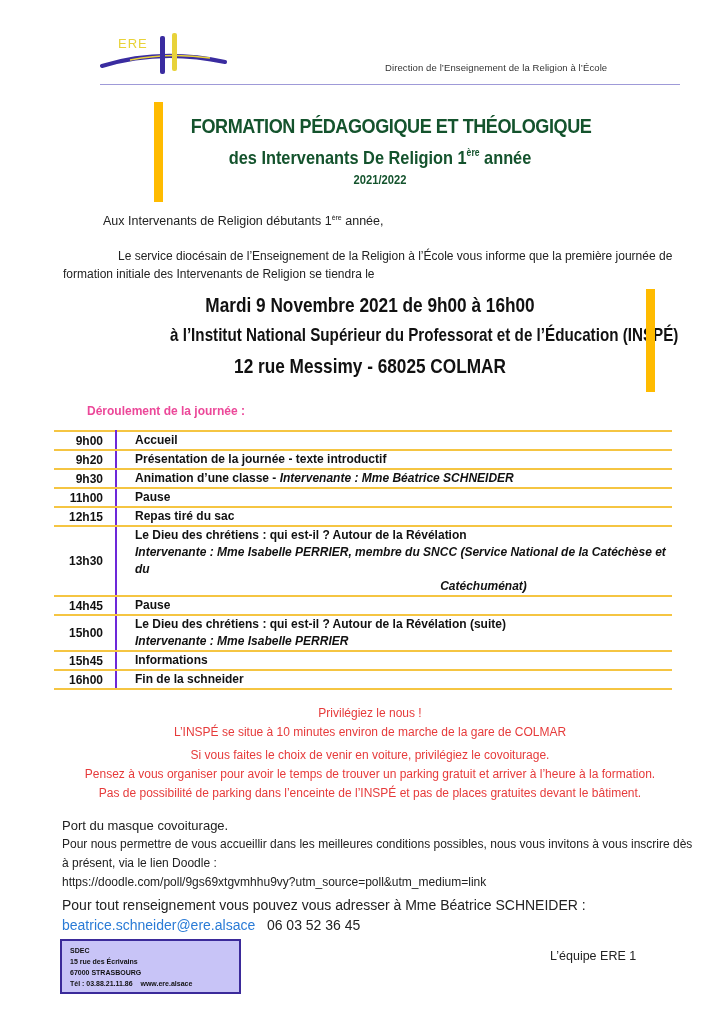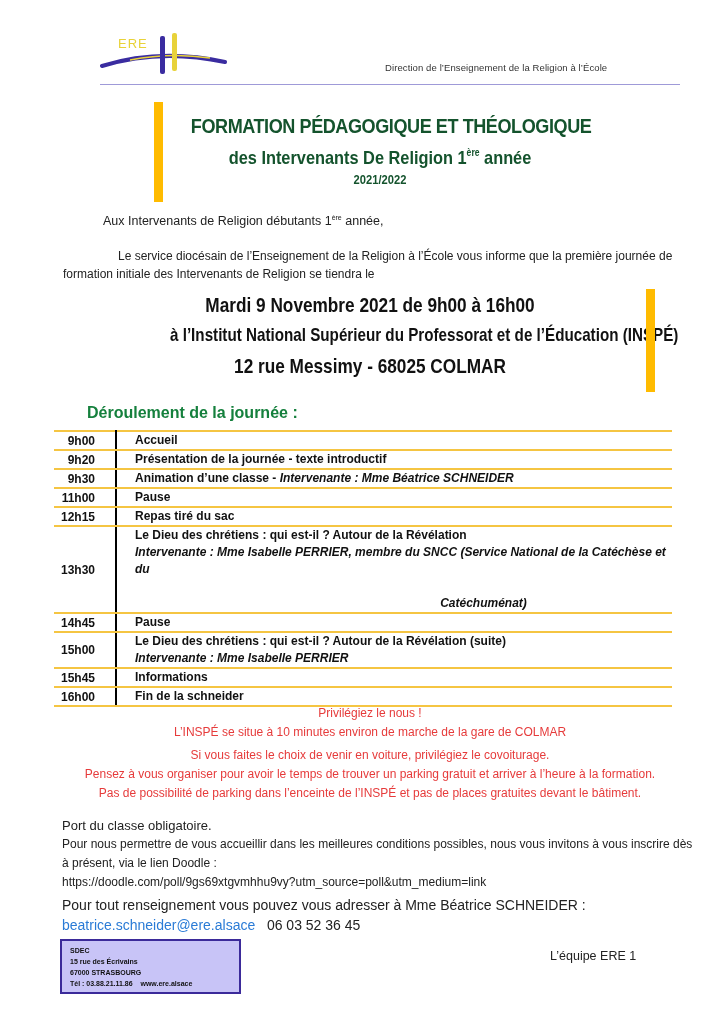--- a/index.html
+++ b/index.html
@@ -21,29 +21,29 @@
   .greeting { position: absolute; left: 103px; top: 214px; font-size: 12.5px; color: #222; }
   .greeting sup { font-size: 7px; vertical-align: 5px; }
   .intro { position: absolute; left: 63px; top: 247px; width: 620px; font-size: 12px; line-height: 18px; color: #222; text-indent: 55px; }
 
   .event-block { position: absolute; left: 120px; top: 290px; width: 500px; text-align: center; font-weight: bold; color: #111; }
   .event-date { font-size: 21px; transform: scaleX(0.82); white-space: nowrap; line-height: 30px; }
   .event-place { font-size: 19px; transform: scaleX(0.8); white-space: nowrap; line-height: 30px; }
   .event-addr { font-size: 21px; transform: scaleX(0.82); white-space: nowrap; line-height: 32px; }
   .event-bar { position: absolute; left: 646px; top: 289px; width: 9px; height: 103px; background: #ffbb00; }
 
-  .schedule-heading { position: absolute; left: 87px; top: 404px; font-size: 16px; font-weight: bold; color: #15803d; }
+  .schedule-heading { position: absolute; left: 87px; top: 404px; font-size: 12px; font-weight: bold; color: #ec4899; }
 
   table.schedule { position: absolute; left: 54px; top: 430px; width: 618px; border-collapse: collapse; font-size: 12px; font-family: "Liberation Sans", sans-serif; }
   table.schedule td { border-top: 2px solid #f5c542; border-bottom: 2px solid #f5c542; padding: 0; vertical-align: middle; color: #111; }
-  table.schedule td.time { width: 62px; text-align: right; padding-right: 20px; font-weight: bold; border-right: 2px solid #000000; }
+  table.schedule td.time { width: 62px; text-align: right; padding-right: 12px; font-weight: bold; border-right: 2px solid #6d28d9; }
   table.schedule td.act { padding-left: 18px; font-weight: bold; line-height: 17px; }
   table.schedule td.act i { font-style: italic; }
   table.schedule tr.r1 td { height: 18px; }
-  .center-line { display: block; text-align: center; padding-left: 160px; margin-top: 17px; }
+  .center-line { display: block; text-align: center; padding-left: 160px; }
 
   .red-block { position: absolute; left: 30px; top: 704px; width: 680px; text-align: center; color: #e63b3b; font-size: 12px; }
   .red-block div { line-height: 19px; }
   .red-block .gap { margin-top: 4px; }
 
   .info-block { position: absolute; left: 62px; top: 816px; width: 640px; font-size: 12px; color: #222; line-height: 19px; }
   .info-block .mask { font-size: 13px; }
   .contact { position: absolute; left: 62px; top: 895px; font-size: 14px; color: #222; line-height: 20px; }
   .contact .email { color: #2a7bd6; }
 
@@ -137,21 +137,21 @@
 
 <div class="red-block">
   <div>Privilégiez le nous !</div>
   <div>L’INSPÉ se situe à 10 minutes environ de marche de la gare de COLMAR</div>
   <div class="gap">Si vous faites le choix de venir en voiture, privilégiez le covoiturage.</div>
   <div>Pensez à vous organiser pour avoir le temps de trouver un parking gratuit et arriver à l’heure à la formation.</div>
   <div>Pas de possibilité de parking dans l’enceinte de l’INSPÉ et pas de places gratuites devant le bâtiment.</div>
 </div>
 
 <div class="info-block">
-  <div class="mask">Port du classe obligatoire.</div>
+  <div class="mask">Port du masque covoiturage.</div>
   <div>Pour nous permettre de vous accueillir dans les meilleures conditions possibles, nous vous invitons à vous inscrire dès à présent, via le lien Doodle :</div>
   <div>https://doodle.com/poll/9gs69xtgvmhhu9vy?utm_source=poll&amp;utm_medium=link</div>
 </div>
 
 <div class="contact">
   <div>Pour tout renseignement vous pouvez vous adresser à Mme Béatrice SCHNEIDER :</div>
   <div><span class="email">beatrice.schneider@ere.alsace</span>&nbsp;&nbsp; <span>06 03 52 36 45</span></div>
 </div>
 
 <div class="address-box">

